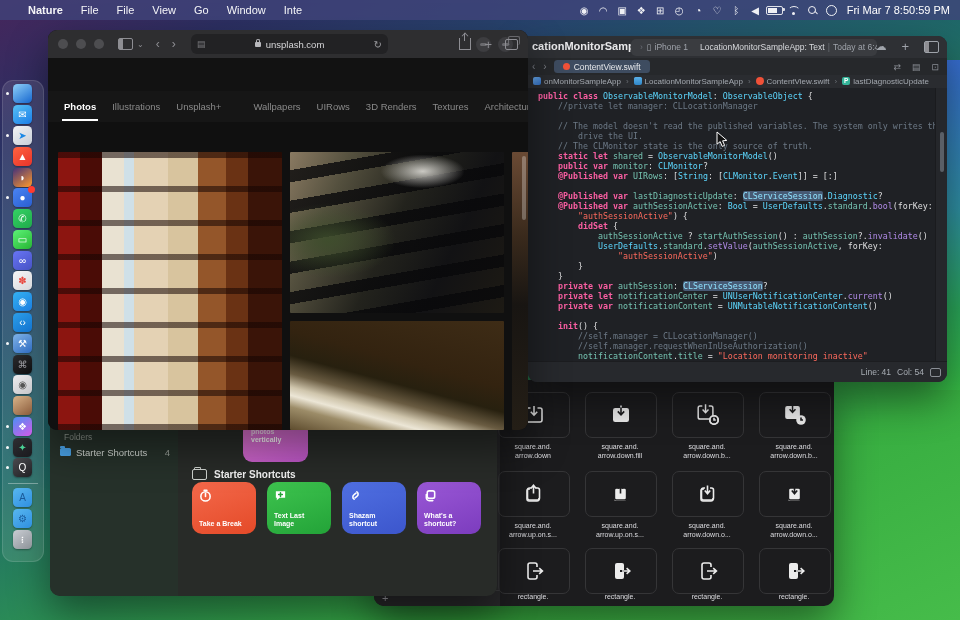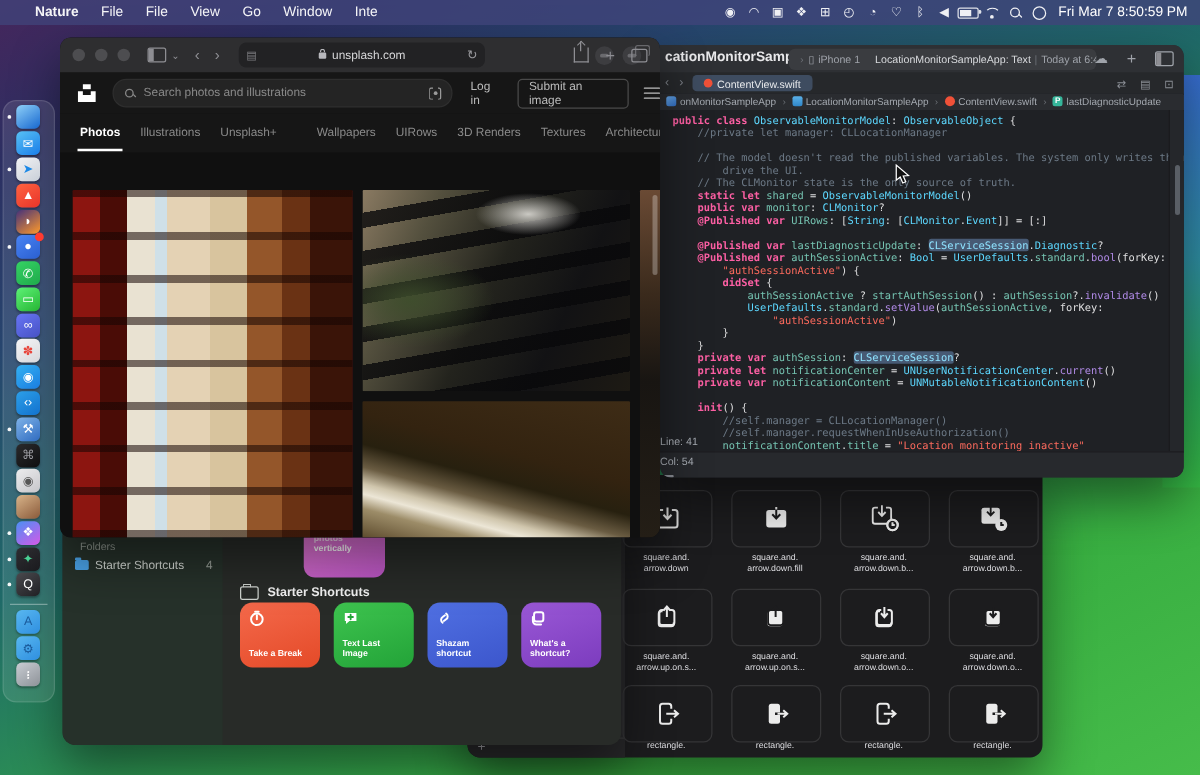--- a/index.html
+++ b/index.html
@@ -82,21 +82,21 @@
   .typ{color:#5dd8ff;}
   .mem{color:#75c3b1;}
   .fn{color:#b08ae6;}
   .str{color:#fc6a5d;}
   .com{color:#6c7986;}
   .pln{color:#dfdfe0;}
   .hl{background:#475a74;border-radius:2px;color:#8fe3ff;}
   .xc-minimap{position:absolute;right:0;top:52px;width:11px;height:274px;background:#25272b;border-left:1px solid #1a1b1e;}
   .xc-thumb{position:absolute;right:3px;top:44px;width:4px;height:40px;border-radius:2px;background:#5a5f66;}
   .xc-status{position:absolute;left:0;bottom:0;right:0;height:20px;background:#27292d;border-top:1px solid #1c1d20;
-       display:flex;align-items:flex-start;justify-content:flex-end;color:#a8adb4;font-size:8.5px;gap:6px;padding-right:6px;flex-direction:column;}
+       display:flex;align-items:center;justify-content:flex-end;color:#a8adb4;font-size:8.5px;gap:6px;padding-right:6px;}
   .xc-status .stic{width:9px;height:7px;border:1px solid #8a8e95;border-radius:2px;}
   
   .cursor{position:absolute;left:716px;top:131px;z-index:45;}
   
   .sc-win{left:50px;top:420px;width:447px;height:176px;border-radius:0 0 10px 10px;z-index:25;overflow:hidden;background:#282b28;}
   .sc-side{position:absolute;left:0;top:0;width:128px;height:100%;background:rgba(38,50,42,.88);border-radius:0 0 0 10px;}
   .sc-side .sec{position:absolute;left:14px;top:12px;color:#8d958d;font-size:8.5px;}
   .sc-side .row{position:absolute;left:10px;top:24px;right:8px;height:16px;display:flex;align-items:center;gap:5px;
        color:#d5dad5;font-size:9.5px;}
   .sc-side .cnt{margin-left:auto;color:#99a099;}
@@ -581,38 +581,20 @@
       <span class="rld">↻</span>
     </div>
     <span class="ext-c" style="margin-left:300px;"></span>
     <span class="ext-c"></span>
     <div class="sa-right">
       <span class="share-ic"></span>
       <span style="font-size:13px;">+</span>
       <span class="tabs-ic"></span>
     </div>
   </div>
-  <div class="un-header">
-    <svg class="un-logo" viewBox="0 0 24 24">
-      <rect x="8" y="3" width="8" height="5" fill="#fff"></rect>
-      <path d="M3 10 h18 v11 h-18 z M8 10 v4 h8 v-4" fill="#fff" fill-rule="evenodd"></path>
-    </svg>
-    <div class="un-search">
-      <span class="mag2"></span>
-      <span>Search photos and illustrations</span>
-      <span class="scan-ic"></span>
-    </div>
-    <span class="un-login">Log in</span>
-    <span class="un-submit">Submit an image</span>
-    <span class="un-burger">
-        <span></span>
-        <span></span>
-        <span></span>
-      </span>
-  </div>
   <div class="un-nav">
       <span class="ni active">Photos</span>
       <span class="ni">Illustrations</span>
       <span class="ni">Unsplash+</span>
       <span class="ndiv"></span>
       <span class="ni">Wallpapers</span>
       <span class="ni">UIRows</span>
       <span class="ni">3D Renders</span>
       <span class="ni">Textures</span>
       <span class="ni">Architecture &amp; Inte</span>

